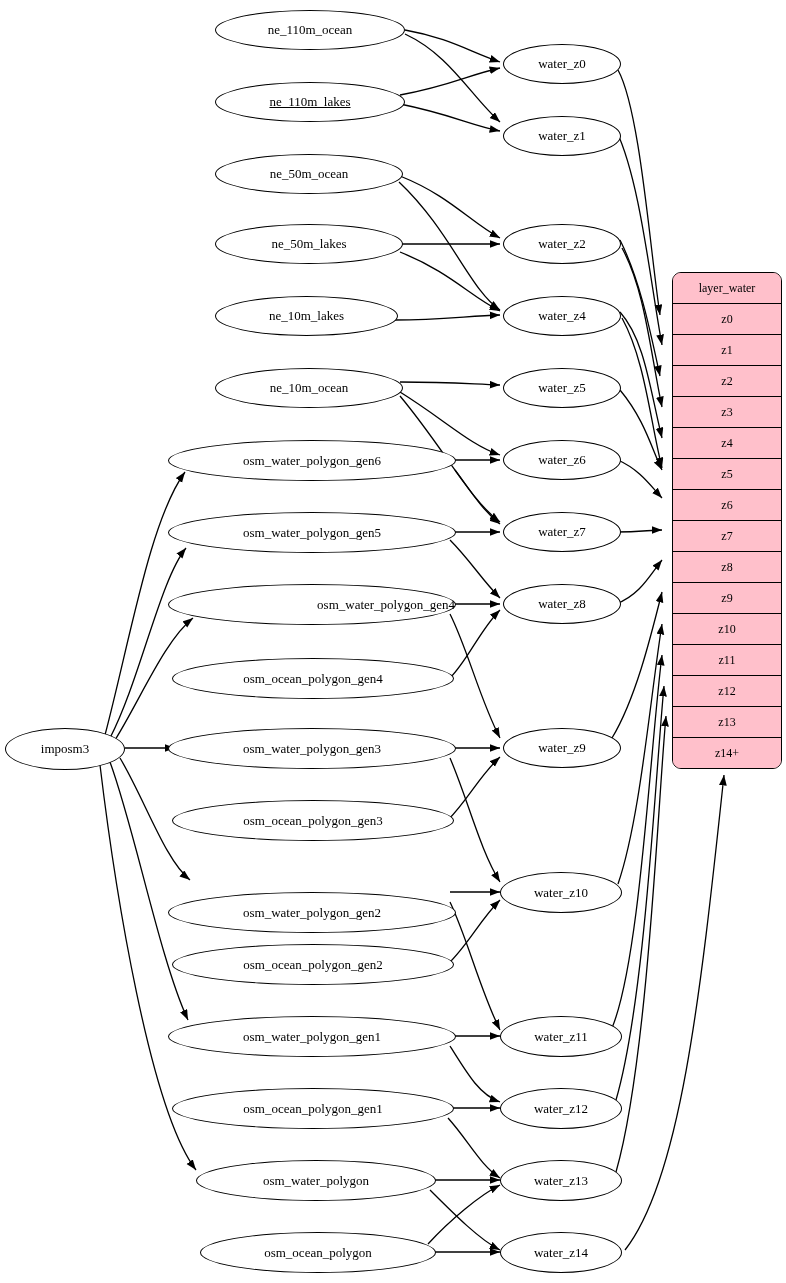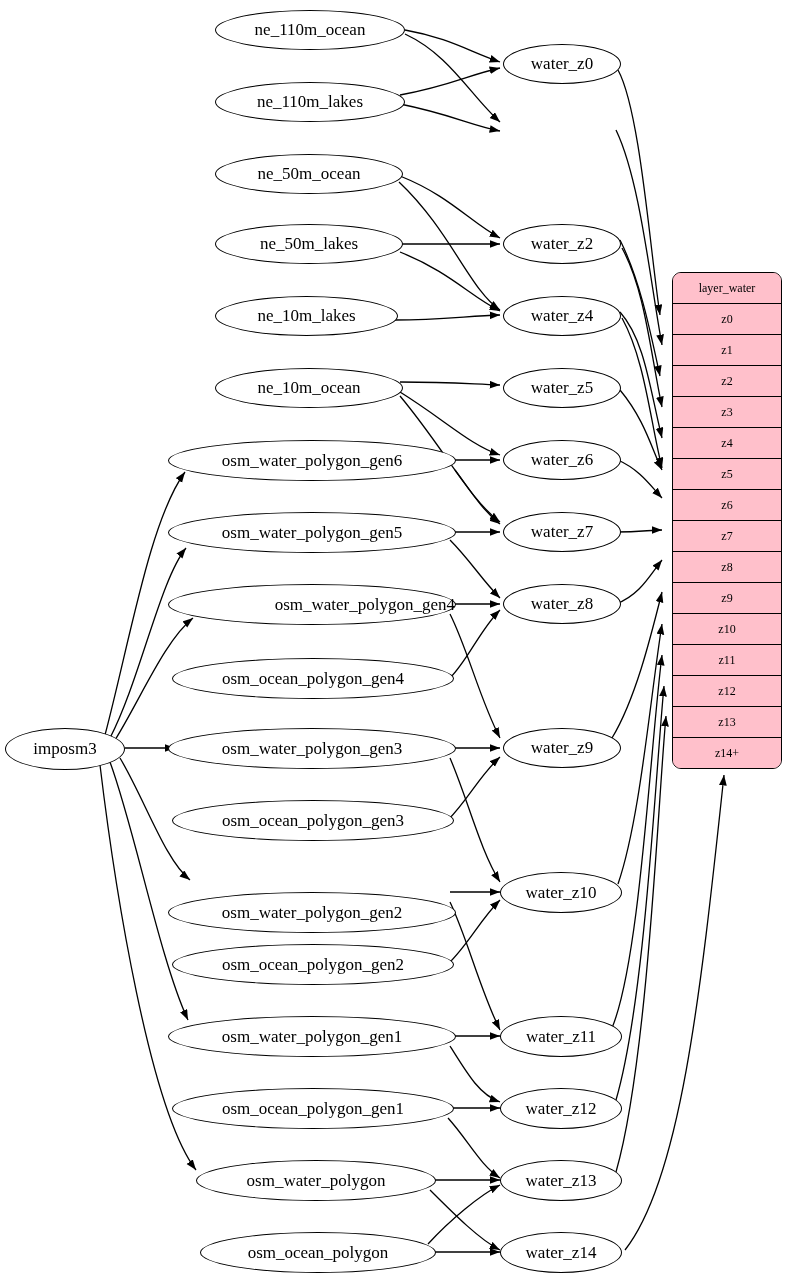--- a/index.html
+++ b/index.html
@@ -26,21 +26,21 @@
   .node {
     position: absolute;
     display: flex;
     align-items: center;
     justify-content: center;
     box-sizing: border-box;
     border: 1.2px solid #000000;
     border-radius: 50%;
     background: #ffffff;
     color: #000000;
-    font-size: 17px;
+    font-size: 13px;
     white-space: nowrap;
   }
   .layer-table {
     position: absolute;
     box-sizing: border-box;
     border: 1.3px solid #000000;
     border-radius: 9px;
     background: #ffc0cb;
     overflow: hidden;
   }
@@ -129,21 +129,21 @@
       <path d="M612,1028 C640,960 650,750 662,655"></path>
       <path d="M616,1100 C645,1000 655,780 664,686"></path>
       <path d="M616,1172 C648,1060 658,800 666,716"></path>
       <path d="M625,1250 C680,1180 700,1000 724,775"></path>
     </g>
   </svg>
 
   <div class="node" style="left:215px; top:10px; width:190px; height:40px;">
       <span>ne_110m_ocean</span>
     </div>
-  <div class="node" style="left:215px; top:82px; width:190px; height:40px;">
+  <div class="node" style="left:215px; top:82px; width:190px; height:40px;text-decoration:underline;">
       <span>ne_110m_lakes</span>
     </div>
   <div class="node" style="left:215px; top:154px; width:188px; height:40px;">
       <span>ne_50m_ocean</span>
     </div>
   <div class="node" style="left:215px; top:224px; width:188px; height:40px;">
       <span>ne_50m_lakes</span>
     </div>
   <div class="node" style="left:215px; top:296px; width:183px; height:40px;">
       <span>ne_10m_lakes</span>
@@ -188,20 +188,23 @@
     </div>
   <div class="node" style="left:200px; top:1232px; width:236px; height:41px;">
       <span>osm_ocean_polygon</span>
     </div>
   <div class="node" style="left:196px; top:1160px; width:240px; height:41px;">
       <span>osm_water_polygon</span>
     </div>
 
   <div class="node" style="left:503px; top:44px; width:118px; height:40px;">
       <span>water_z0</span>
+    </div>
+  <div class="node" style="left:503px; top:116px; width:118px; height:40px;">
+      <span>water_z1</span>
     </div>
   <div class="node" style="left:503px; top:224px; width:118px; height:40px;">
       <span>water_z2</span>
     </div>
   <div class="node" style="left:503px; top:296px; width:118px; height:40px;">
       <span>water_z4</span>
     </div>
   <div class="node" style="left:503px; top:368px; width:118px; height:40px;">
       <span>water_z5</span>
     </div>

